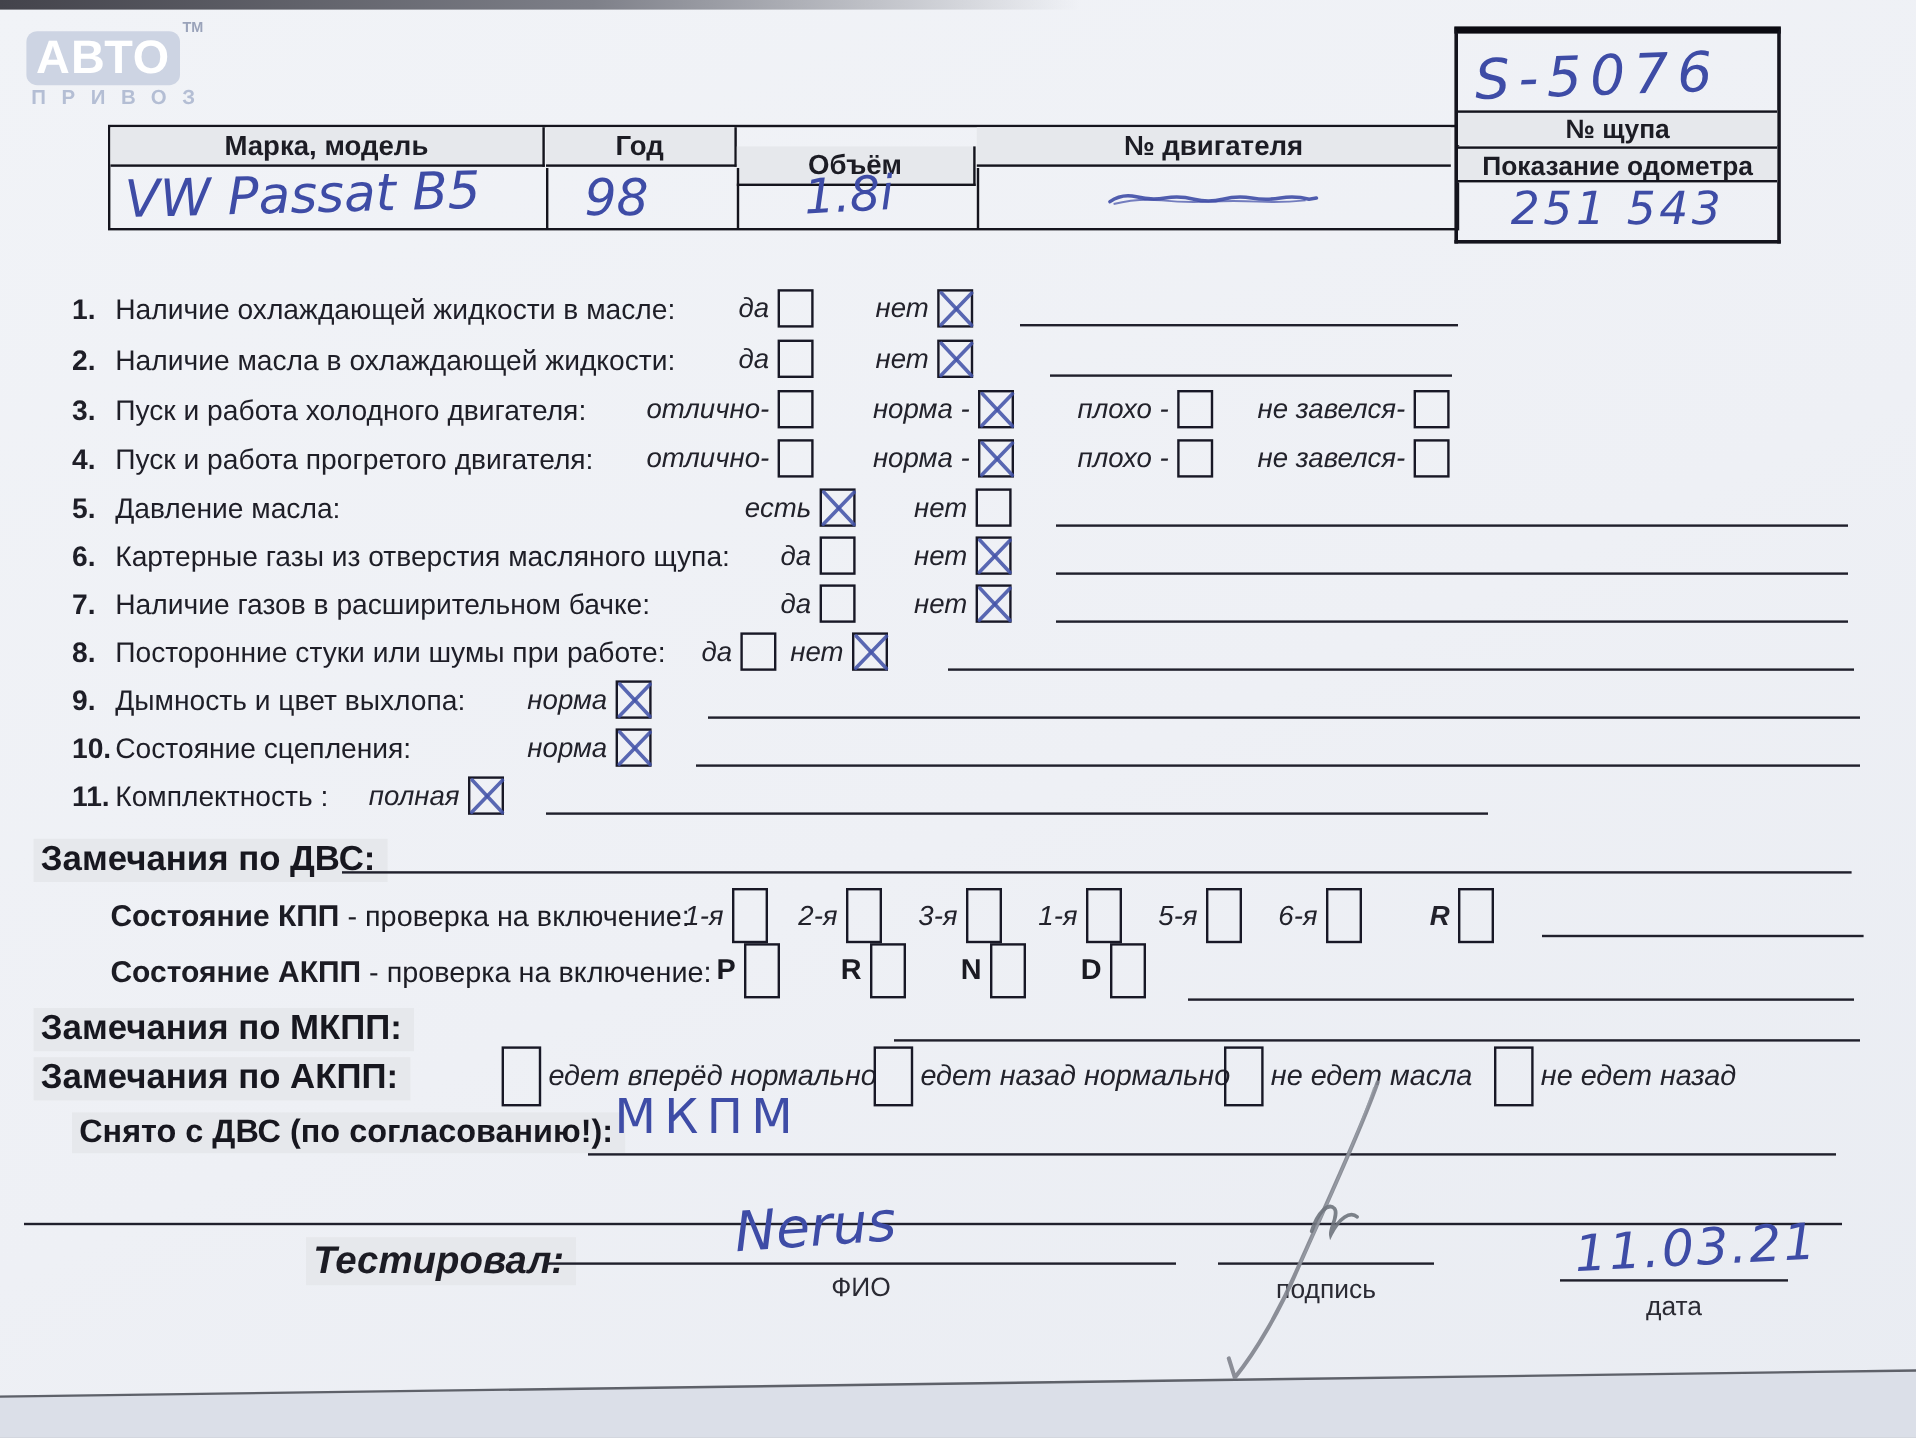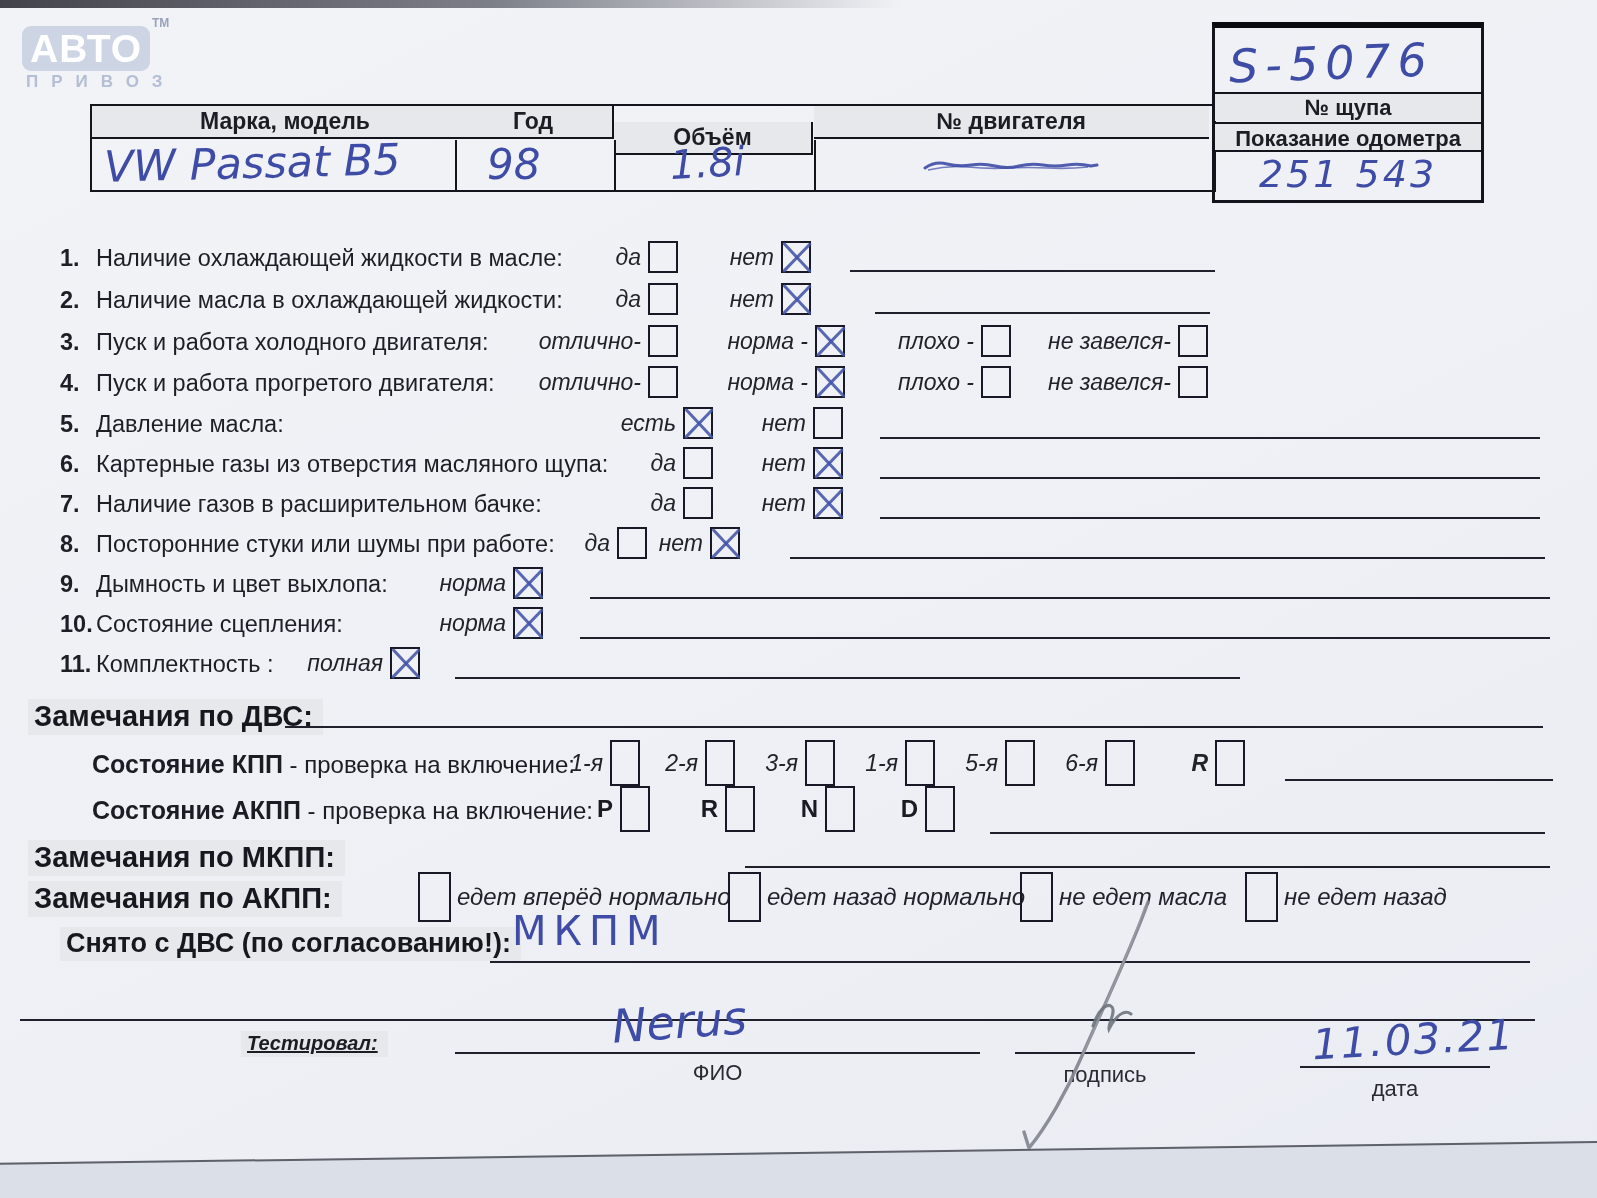--- a/index.html
+++ b/index.html
@@ -57,21 +57,21 @@
 <div class="page">
 
   <div class="abs scanstrip"></div>
 
   <div class="abs badge"><span>АВТО</span></div>
   <div class="abs tm">TM</div>
   <div class="abs logosub">ПРИВОЗ</div>
 
 
   <div class="abs tblborder" style="left:90px;top:104px;width:1122px;height:84px;">
-    <div class="abs hcell" style="left:0;top:0;width:360px;padding-left:13px;">Марка, модель</div>
+    <div class="abs hcell" style="left:0;top:0;width:360px;">Марка, модель</div>
     <div class="abs hcell" style="left:362.5px;top:0;width:157px;">Год</div>
     <div class="abs hcell" style="left:522px;top:16px;width:197px;">Объём</div>
     <div class="abs hcell last" style="left:721.5px;top:0;width:395.5px;">№ двигателя</div>
     <div class="abs" style="left:362.5px;top:33.5px;width:0;height:50px;border-left:2.5px solid #14141d;"></div>
     <div class="abs" style="left:522px;top:33.5px;width:0;height:50px;border-left:2.5px solid #14141d;"></div>
     <div class="abs" style="left:721.5px;top:33.5px;width:0;height:50px;border-left:2.5px solid #14141d;"></div>
     <div class="abs hw" style="left:12px;top:32px;font-size:43px;transform:rotate(-1.5deg);">VW Passat B5</div>
     <div class="abs hw" style="left:395px;top:34px;font-size:42px;">98</div>
     <div class="abs hw" style="left:578px;top:34px;font-size:40px;transform:rotate(-3deg);">1.8i</div>
     <svg class="abs" style="left:830px;top:52px;overflow:visible;" width="180" height="16">
@@ -273,21 +273,21 @@
         <span class="lbl-right">не едет назад</span>
       </div>
   </div>
 
   <div class="headline" style="left:60px;top:928px;font-size:27px;"><span class="shade">Снято с ДВС (по согласованию!):</span></div>
   <div class="abs hw" style="left:512px;top:908px;font-size:40px;font-style:normal;letter-spacing:7px;">МКПМ</div>
   <div class="ln abs" style="left:490px;top:961px;width:1040px;"></div>
 
   <div class="ln abs" style="left:20px;top:1019px;width:1515px;"></div>
 
-  <div class="abs" style="left:241px;top:1032px;font-size:20px;font-weight:bold;font-style:italic;text-decoration:underline;"><span class="shade">Тестировал:</span></div>
+  <div class="abs" style="left:255px;top:1032px;font-size:32px;font-weight:bold;font-style:italic;"><span class="shade">Тестировал:</span></div>
 
   <div class="abs hw" style="left:612px;top:995px;font-size:46px;transform:rotate(-4deg);">Nerus</div>
   <div class="ln abs" style="left:455px;top:1052px;width:525px;"></div>
   <div class="smalllabel" style="left:455px;top:1060px;width:525px;text-align:center;">ФИО</div>
 
   <div class="ln abs" style="left:1015px;top:1052px;width:180px;"></div>
   <div class="smalllabel" style="left:1000px;top:1062px;width:210px;">подпись</div>
 
   <div class="abs hw" style="left:1312px;top:1015px;font-size:42px;transform:rotate(-3deg);letter-spacing:2px;">11.03.21</div>
   <div class="ln abs" style="left:1300px;top:1066px;width:190px;"></div>

